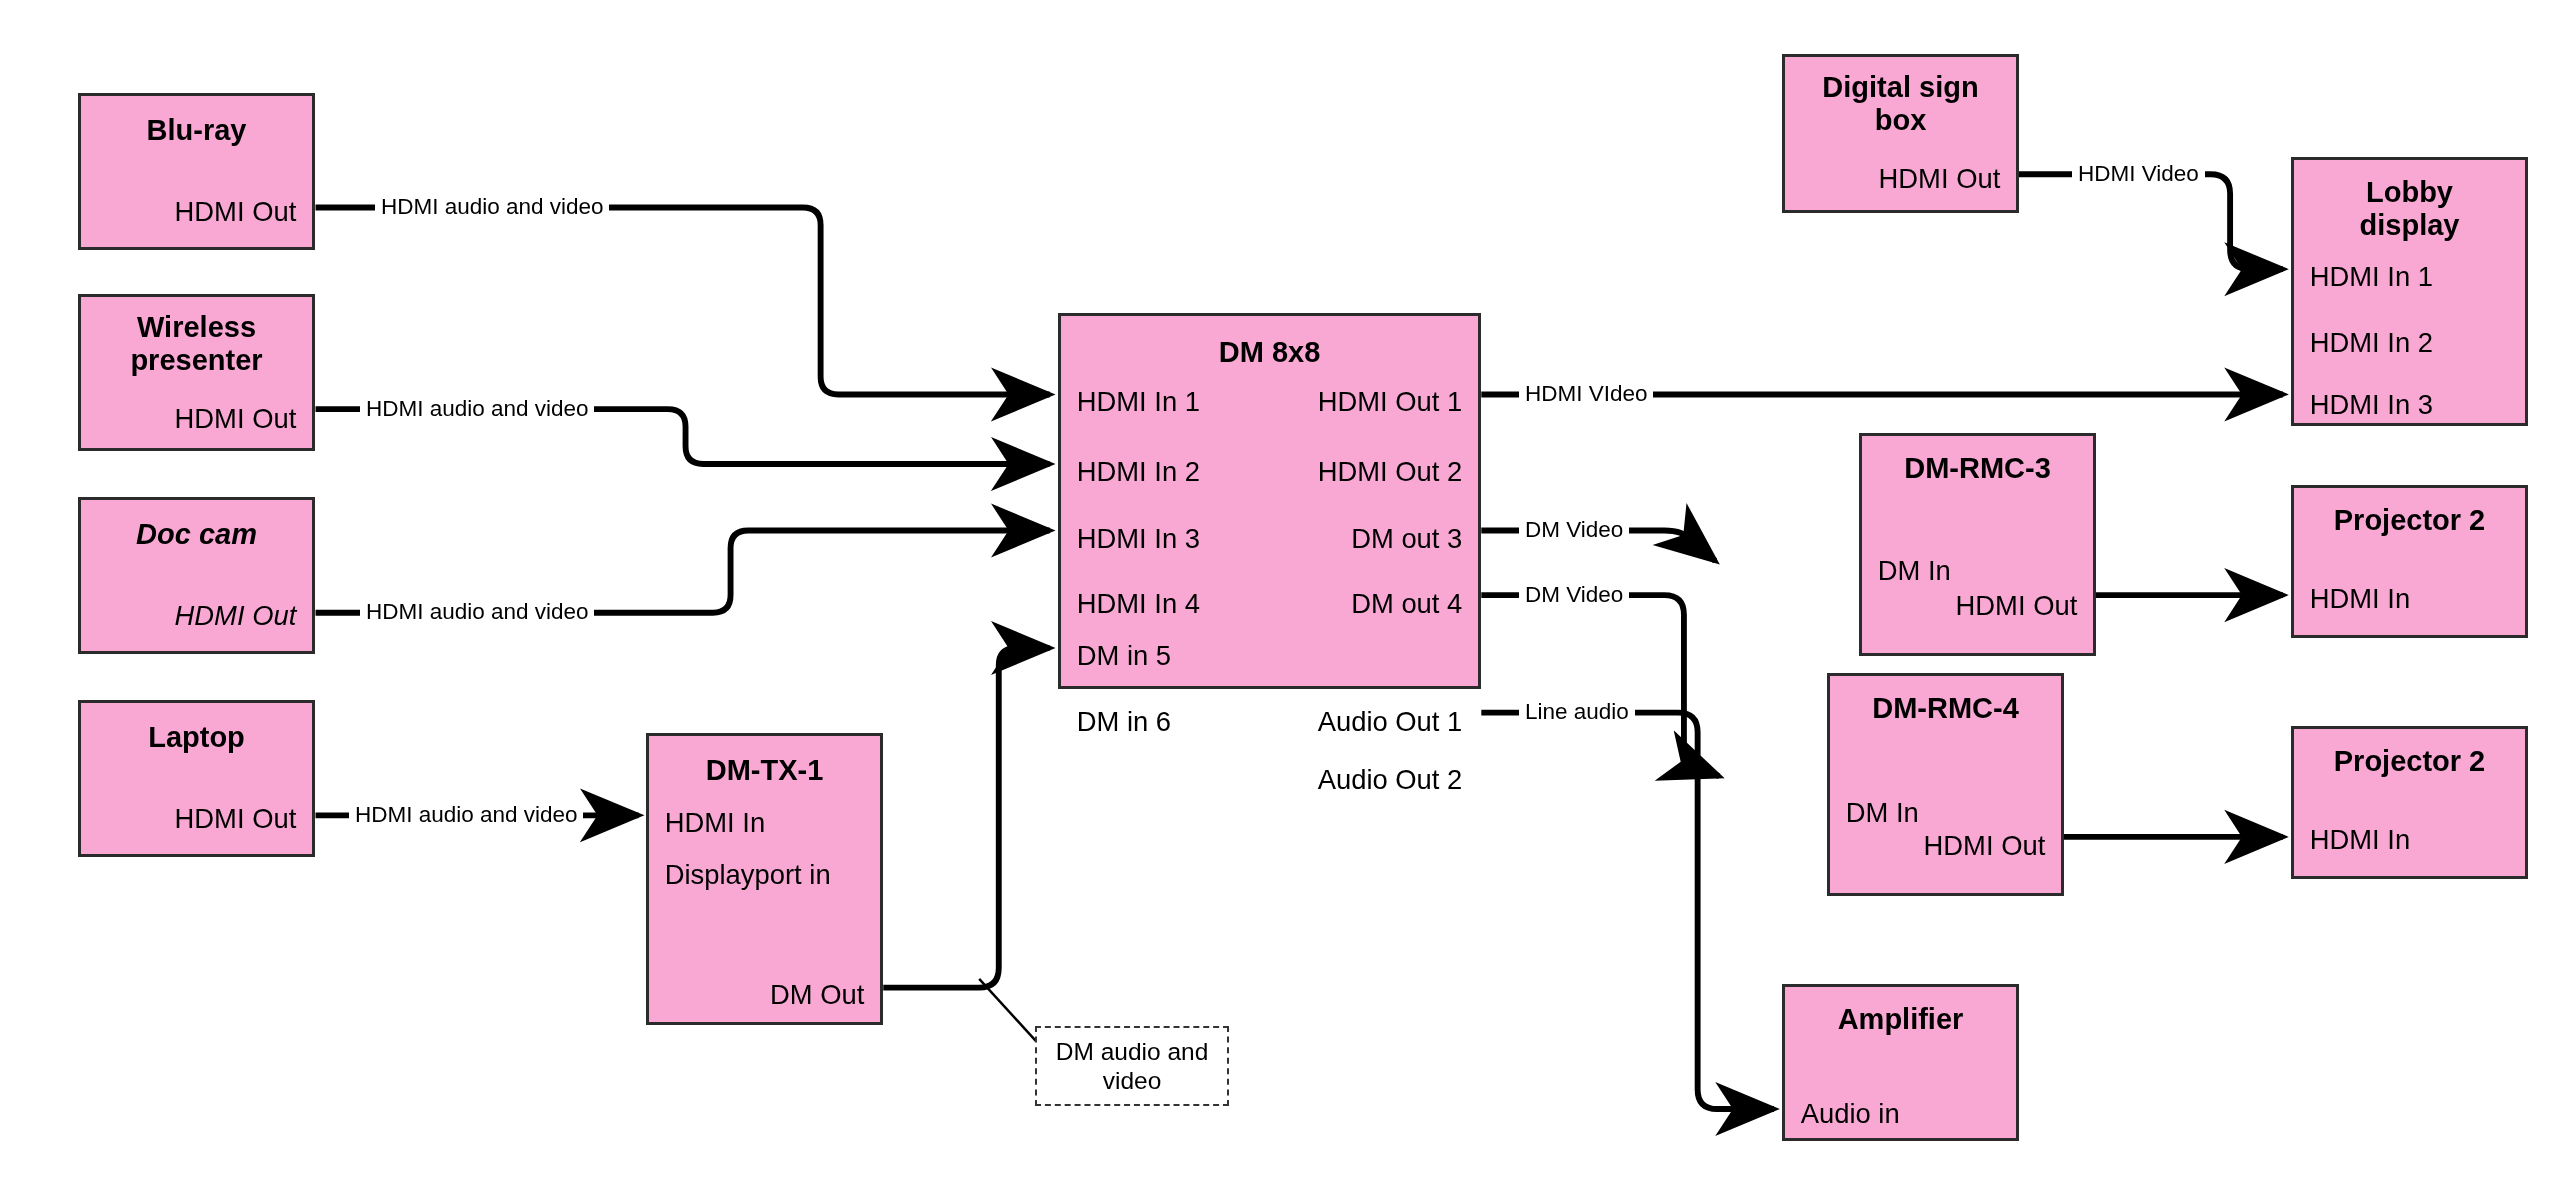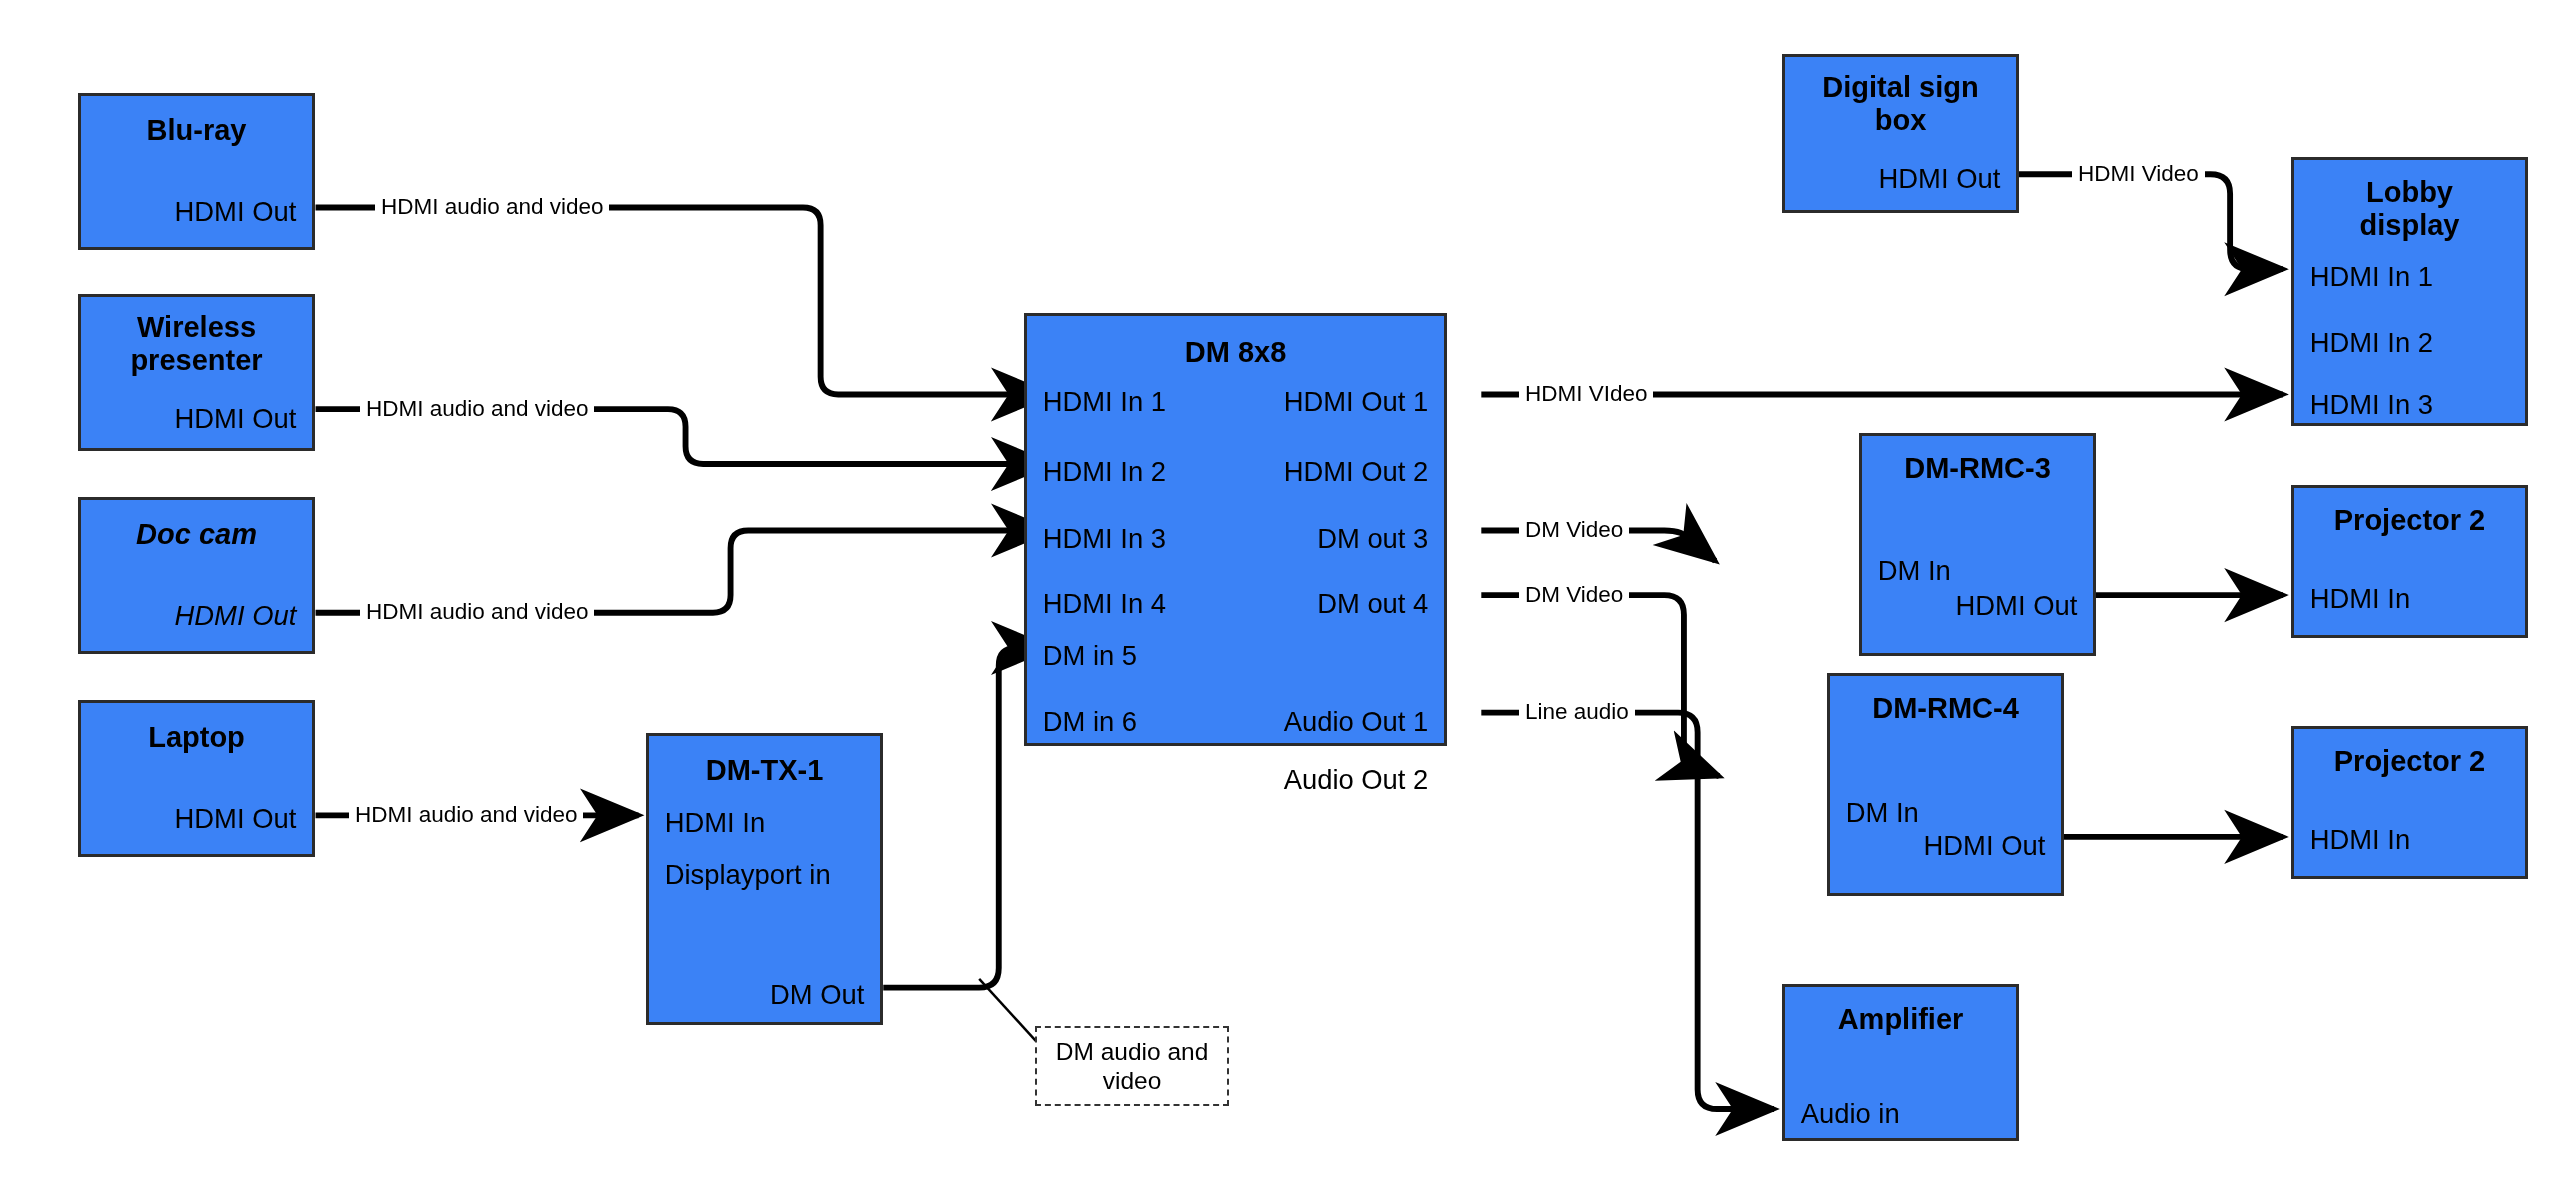--- a/index.html
+++ b/index.html
@@ -20,21 +20,21 @@
     left: 0;
     top: 0;
     width: 2576px;
     height: 1201px;
     pointer-events: none;
   }
   .node {
     position: absolute;
     box-sizing: border-box;
     border: 3.9px solid #2b2b2b;
-    background: #3b82f6;
+    background: #f9a8d4;
     z-index: 2;
   }
   .node-title {
     position: absolute;
     left: 0;
     right: 0;
     text-align: center;
     font-weight: bold;
     font-size: 29px;
     color: #000;
@@ -135,21 +135,21 @@
     <div class="port right" style="top:102px;">HDMI Out</div>
   </div>
 
   <div class="node" style="left:646px; top:733px; width:237px; height:292px;">
     <div class="node-title" style="top:17.6px;">DM-TX-1</div>
     <div class="port left" style="top:73px;">HDMI In</div>
     <div class="port left" style="top:125px;">Displayport in</div>
     <div class="port right" style="top:245px;">DM Out</div>
   </div>
 
-  <div class="node" style="left:1024px; top:313px; width:423px; height:433px;">
+  <div class="node" style="left:1058px; top:313px; width:423px; height:376px;">
     <div class="node-title" style="top:19.6px;">DM 8x8</div>
 
     <div class="port left" style="top:72px;">HDMI In 1</div>
     <div class="port left" style="top:142px;">HDMI In 2</div>
     <div class="port left" style="top:209px;">HDMI In 3</div>
     <div class="port left" style="top:274px;">HDMI In 4</div>
     <div class="port left" style="top:326px;">DM in 5</div>
     <div class="port left" style="top:392px;">DM in 6</div>
 
     <div class="port right" style="top:72px;">HDMI Out 1</div>

